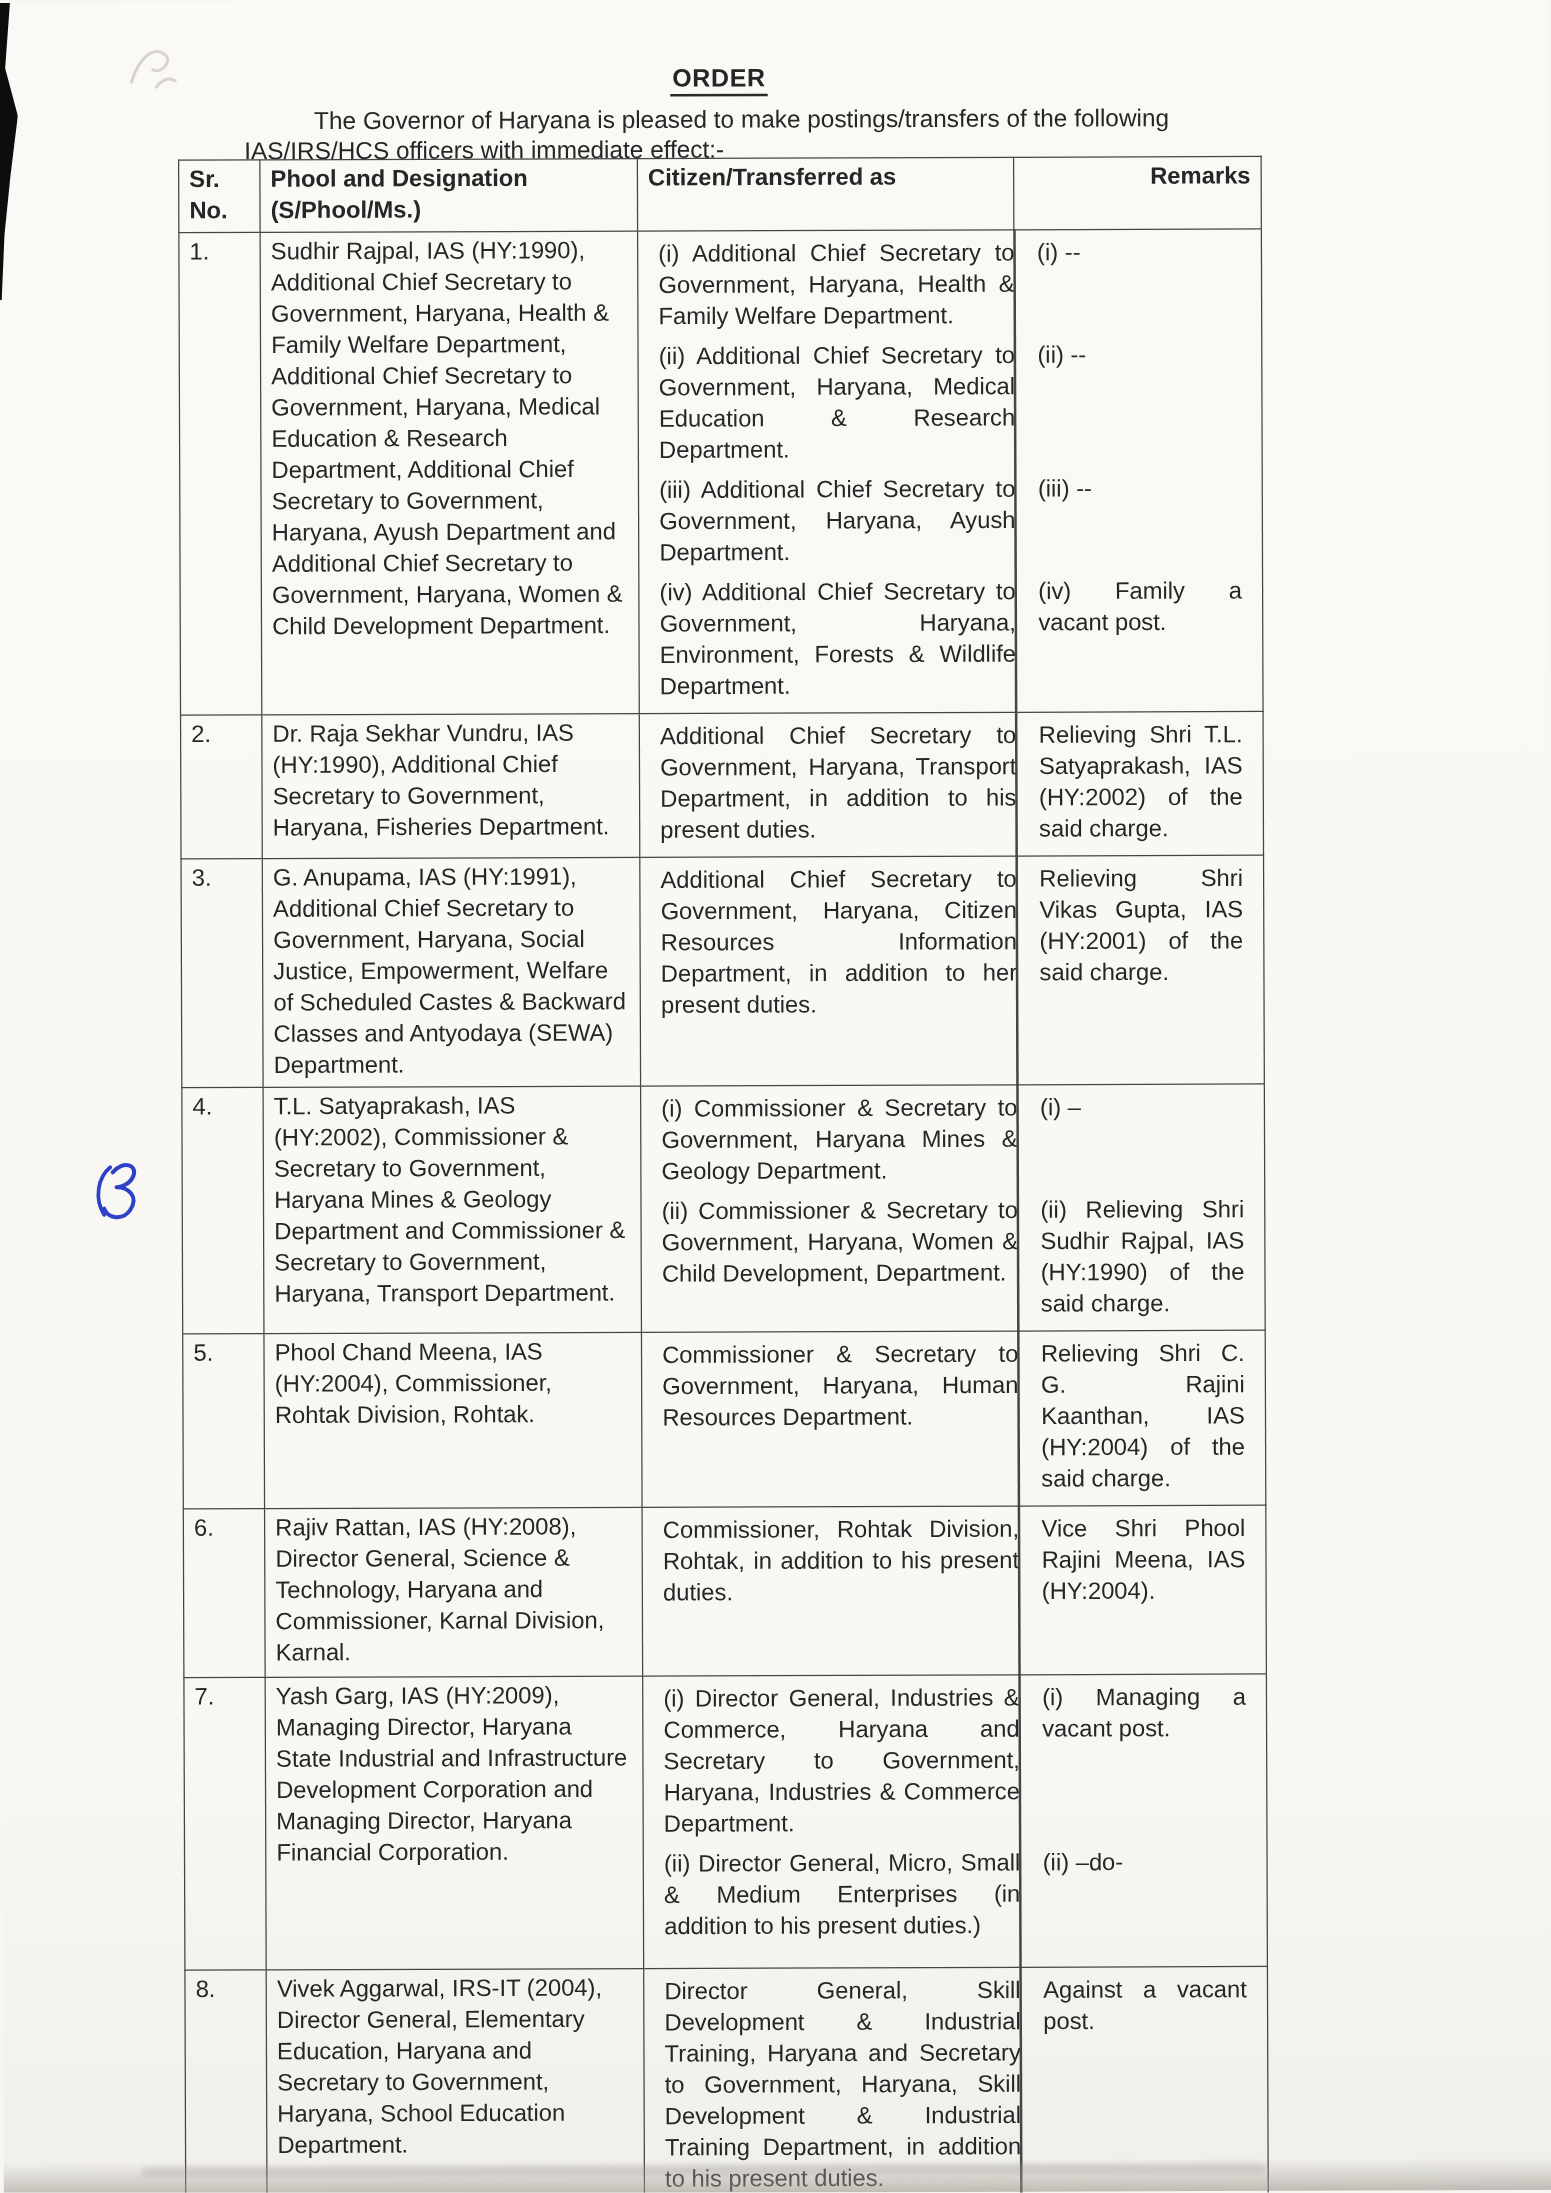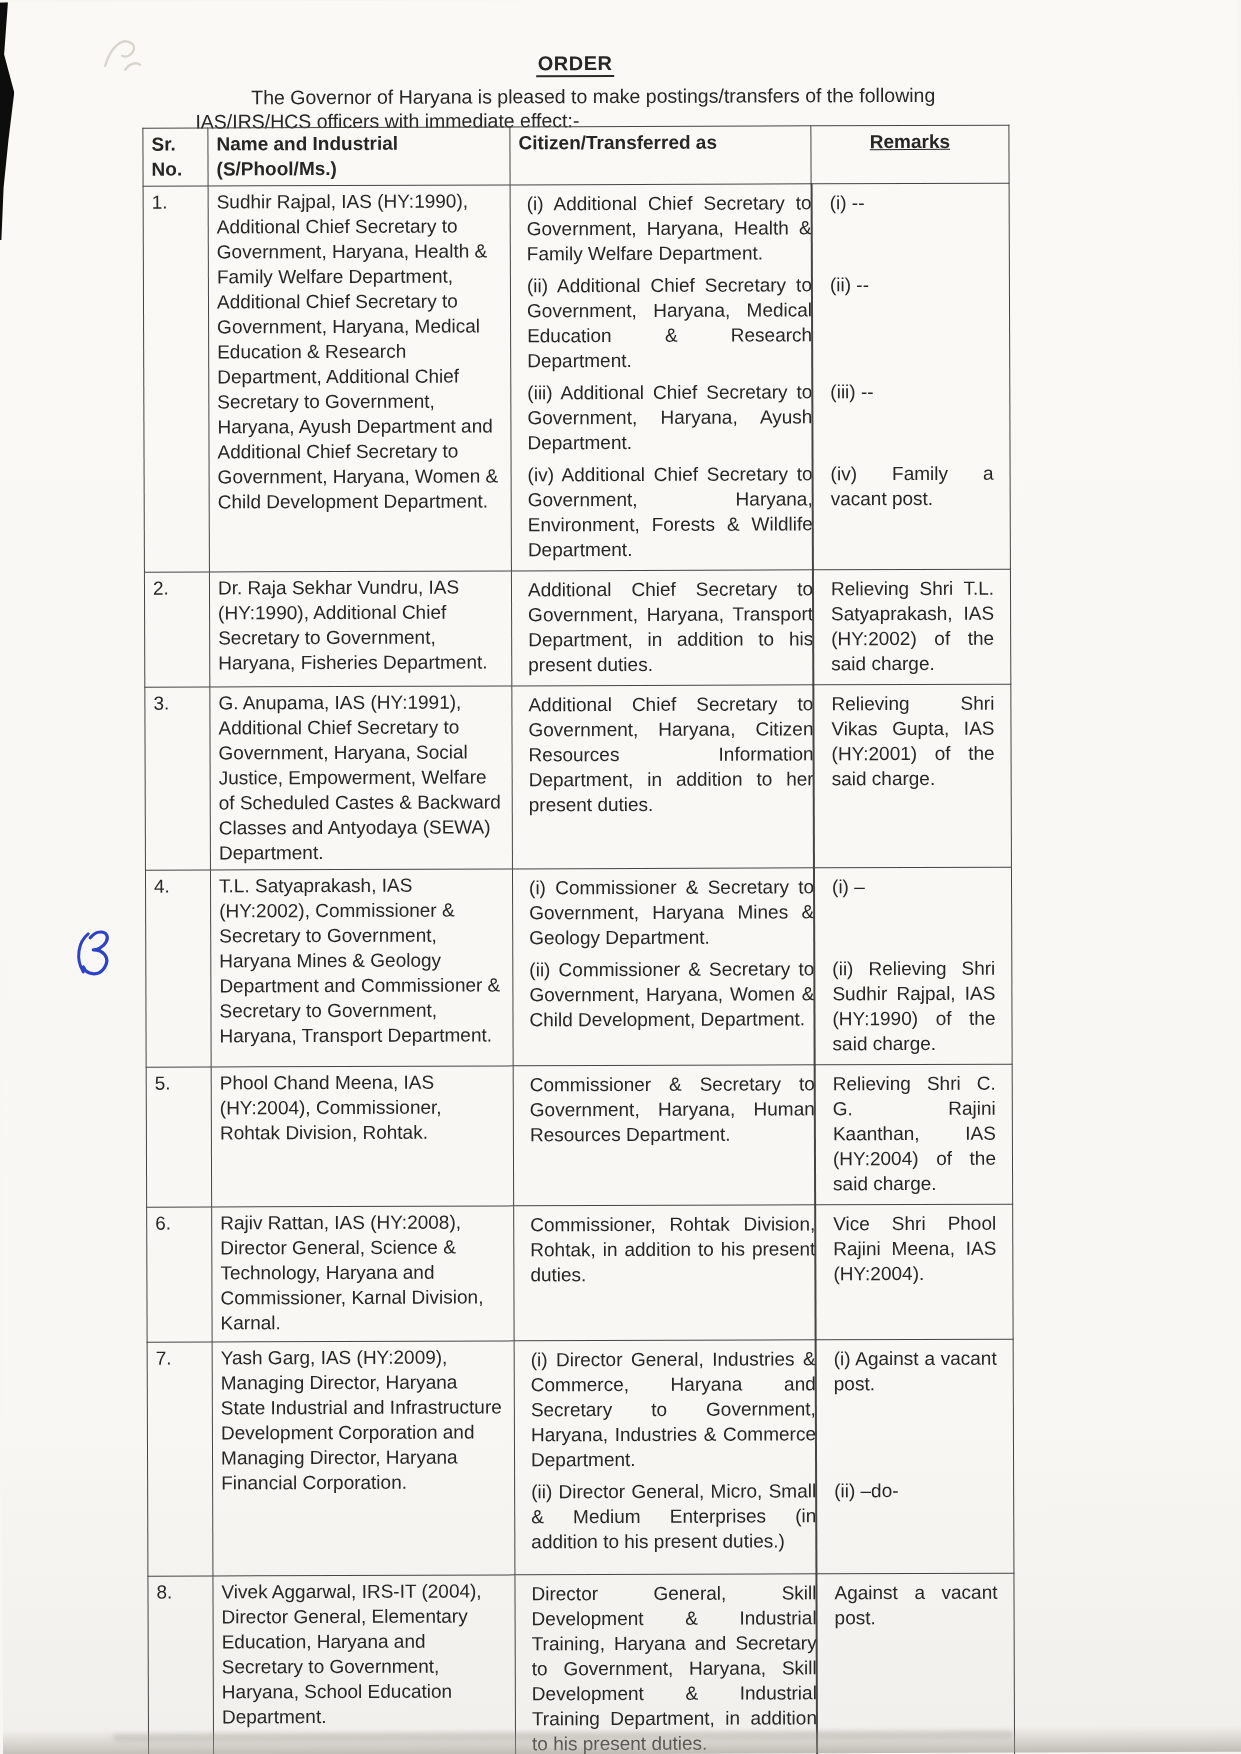--- a/index.html
+++ b/index.html
@@ -58,21 +58,21 @@
   table.order col.c2{width:302px;}
   table.order col.c3{width:301px;}
   table.order col.c4{width:198px;}
   table.order th, table.order td{
     border:1.6px solid #454545;
     vertical-align:top;
     padding:3px 8px 4px;
     text-align:left;
   }
   thead th{font-weight:bold;padding-top:4px;padding-bottom:5px;}
-  thead th.h-remarks{text-align:center;text-decoration:underline;}
+  thead th.h-remarks{text-align:right;}
   td.c-sr{padding-left:10px;}
   td.c-name{text-align:justify;}
   td.c-combo{padding:0;position:relative;}
   td.c-combo::after{
     content:"";position:absolute;left:300px;top:-1px;bottom:-1px;width:1.6px;background:#454545;
   }
   table.inner{border-collapse:collapse;table-layout:fixed;width:100%;}
   table.inner col.ic1{width:301px;}
   table.inner td{border:none;padding:3px 8px 4px;vertical-align:top;text-align:justify;}
   table.inner td.c-remarks{padding-left:10px;}
@@ -113,21 +113,21 @@
         <col class="c3">
         <col class="c4">
       </colgroup>
     <thead>
       <tr>
         <th>
           <div>Sr.</div>
           <div>No.</div>
         </th>
         <th>
-          <div>Name and Industrial</div>
+          <div>Phool and Designation</div>
           <div>(S/Phool/Ms.)</div>
         </th>
         <th>
           <div>Citizen/Transferred as</div>
         </th>
         <th class="h-remarks">
           <div>Remarks</div>
         </th>
       </tr>
     </thead>
@@ -261,21 +261,21 @@
     <td class="c-name">Yash Garg, IAS (HY:2009), Managing Director, Haryana State Industrial and Infrastructure Development Corporation and Managing Director, Haryana Financial Corporation.</td>
     <td class="c-combo" colspan="2">
       <table class="inner">
         <colgroup>
                 <col class="ic1">
                 <col>
               </colgroup>
         <tbody>
                 <tr>
     <td class="c-posted">(i) Director General, Industries &amp; Commerce, Haryana and Secretary to Government, Haryana, Industries &amp; Commerce Department.</td>
-    <td class="c-remarks">(i) Against a vacant post.</td>
+    <td class="c-remarks">(i) Managing a vacant post.</td>
   </tr>
                 <tr>
     <td class="c-posted">(ii) Director General, Micro, Small &amp; Medium Enterprises (in addition to his present duties.)</td>
     <td class="c-remarks">(ii) –do-</td>
   </tr>
               </tbody>
       </table>
     </td>
   </tr>
         <tr>

